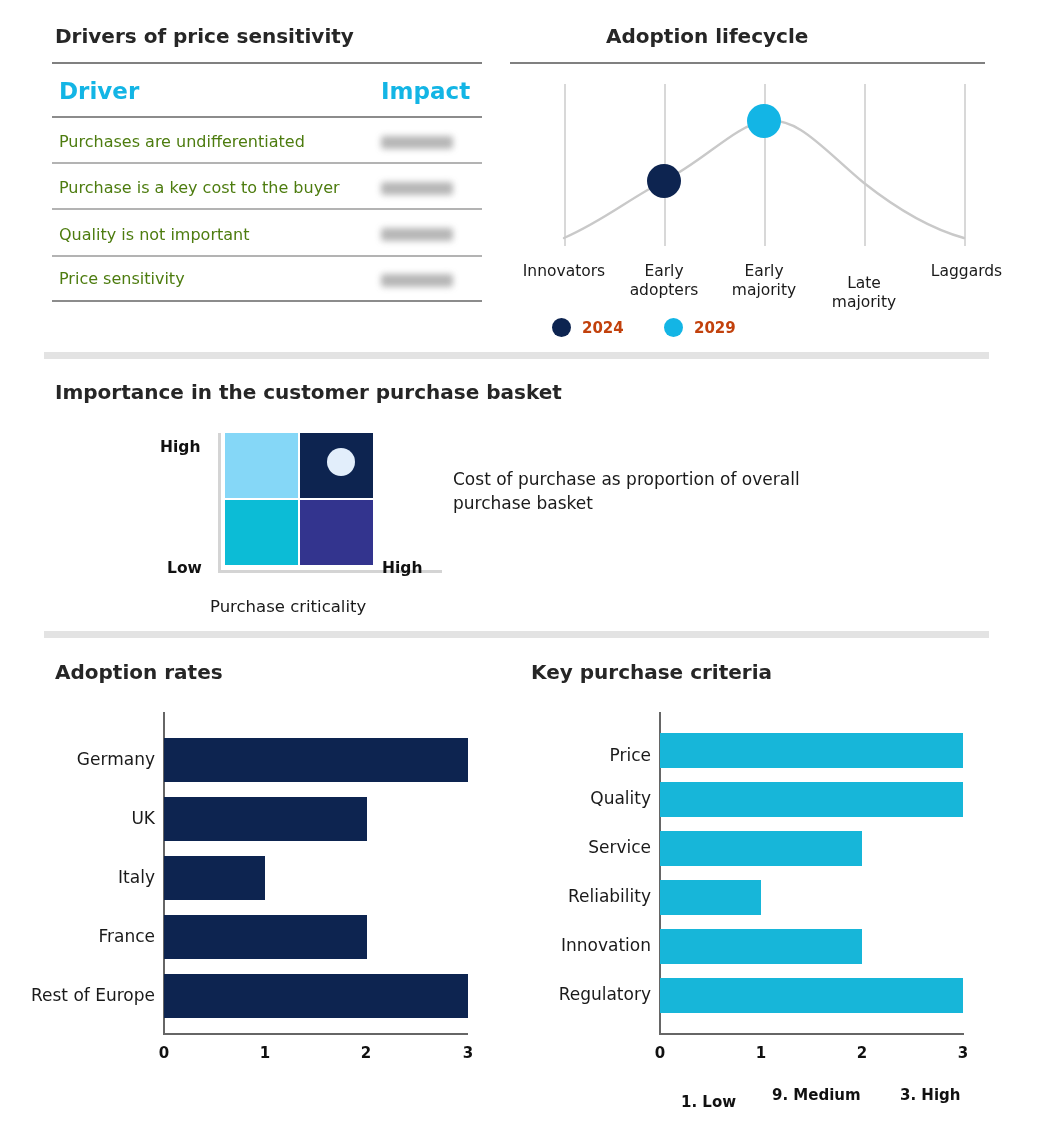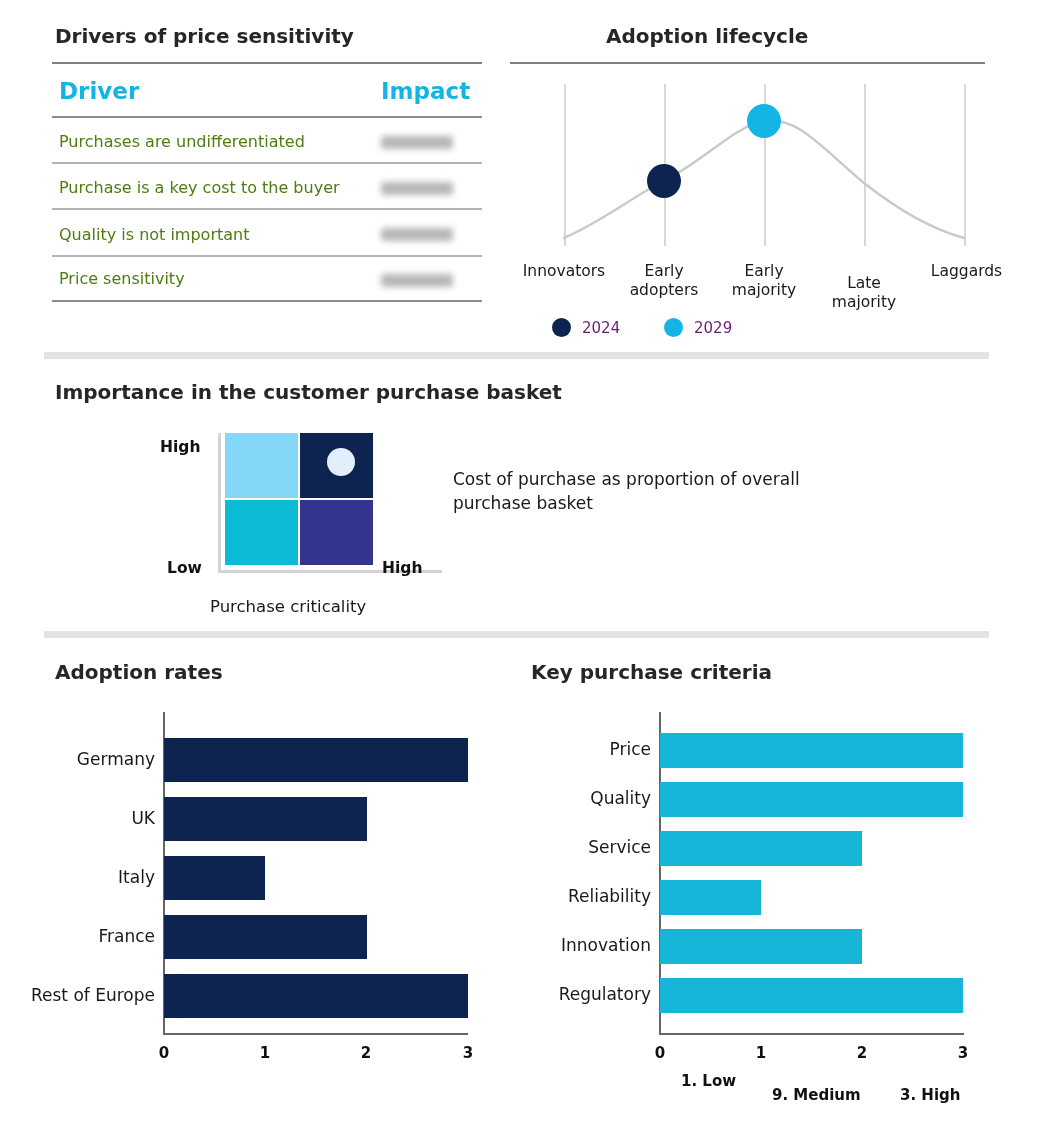--- a/index.html
+++ b/index.html
@@ -64,22 +64,22 @@
   .axis-cat {
     font-size: 15.5px;
     color: #1a1a1a;
     text-align: center;
     line-height: 19px;
     white-space: nowrap;
   }
   .legend-dot { border-radius: 50%; }
   .legend-label {
     font-size: 15px;
-    font-weight: normal;
-    color: #701a75;
+    font-weight: bold;
+    color: #c2410c;
   }
 
   
   .mx-cell { position: absolute; }
   .mx-axis { position: absolute; background: #d4d4d4; }
   .mx-lab {
     font-size: 15.5px;
     font-weight: bold;
     color: #111111;
     white-space: nowrap;
@@ -252,28 +252,28 @@
   <div class="axis-line" style="left:159px; top:0px; width:1.8px; height:322px;"></div>
   <div class="axis-line" style="left:159px; top:321px; width:305px; height:1.6px;"></div>
 
   <div class="bar" style="left:160px; top:21px; width:303px; height:35px; background:#17b6d9;"></div>
   <div class="bar" style="left:160px; top:70px; width:303px; height:35px; background:#17b6d9;"></div>
   <div class="bar" style="left:160px; top:119px; width:202px; height:35px; background:#17b6d9;"></div>
   <div class="bar" style="left:160px; top:168px; width:101px; height:35px; background:#17b6d9;"></div>
   <div class="bar" style="left:160px; top:217px; width:202px; height:35px; background:#17b6d9;"></div>
   <div class="bar" style="left:160px; top:266px; width:303px; height:35px; background:#17b6d9;"></div>
 
-  <div class="bar-cat" style="left:-45px; top:27px; width:196px;text-align:right;">Price</div>
+  <div class="bar-cat" style="left:-45px; top:33px; width:196px;text-align:right;">Price</div>
   <div class="bar-cat" style="left:-45px; top:76px; width:196px;">Quality</div>
   <div class="bar-cat" style="left:-45px; top:125px; width:196px;">Service</div>
   <div class="bar-cat" style="left:-45px; top:174px; width:196px;">Reliability</div>
   <div class="bar-cat" style="left:-45px; top:223px; width:196px;">Innovation</div>
   <div class="bar-cat" style="left:-45px; top:272px; width:196px;">Regulatory</div>
 
   <div class="tick-lab" style="left:140px; top:332px; width:40px;">0</div>
   <div class="tick-lab" style="left:241px; top:332px; width:40px;">1</div>
   <div class="tick-lab" style="left:342px; top:332px; width:40px;">2</div>
   <div class="tick-lab" style="left:443px; top:332px; width:40px;">3</div>
 
-  <div class="scale-note" style="left:181px; top:360px;">1. Low</div>
+  <div class="scale-note" style="left:181px; top:381px;">1. Low</div>
   <div class="scale-note" style="left:272px; top:374px;">9. Medium</div>
   <div class="scale-note" style="left:400px; top:374px;">3. High</div>
 </div>
 
 </body></html>

